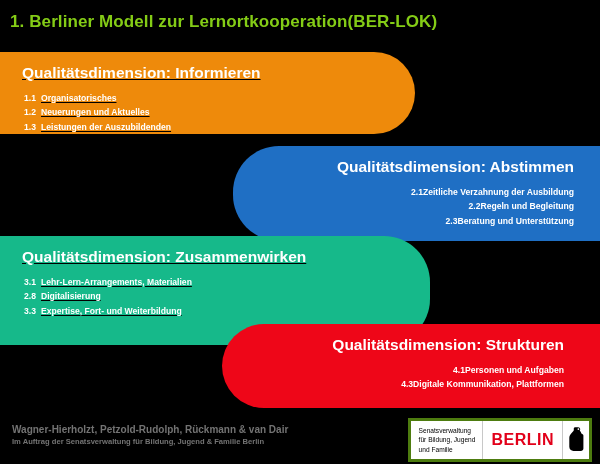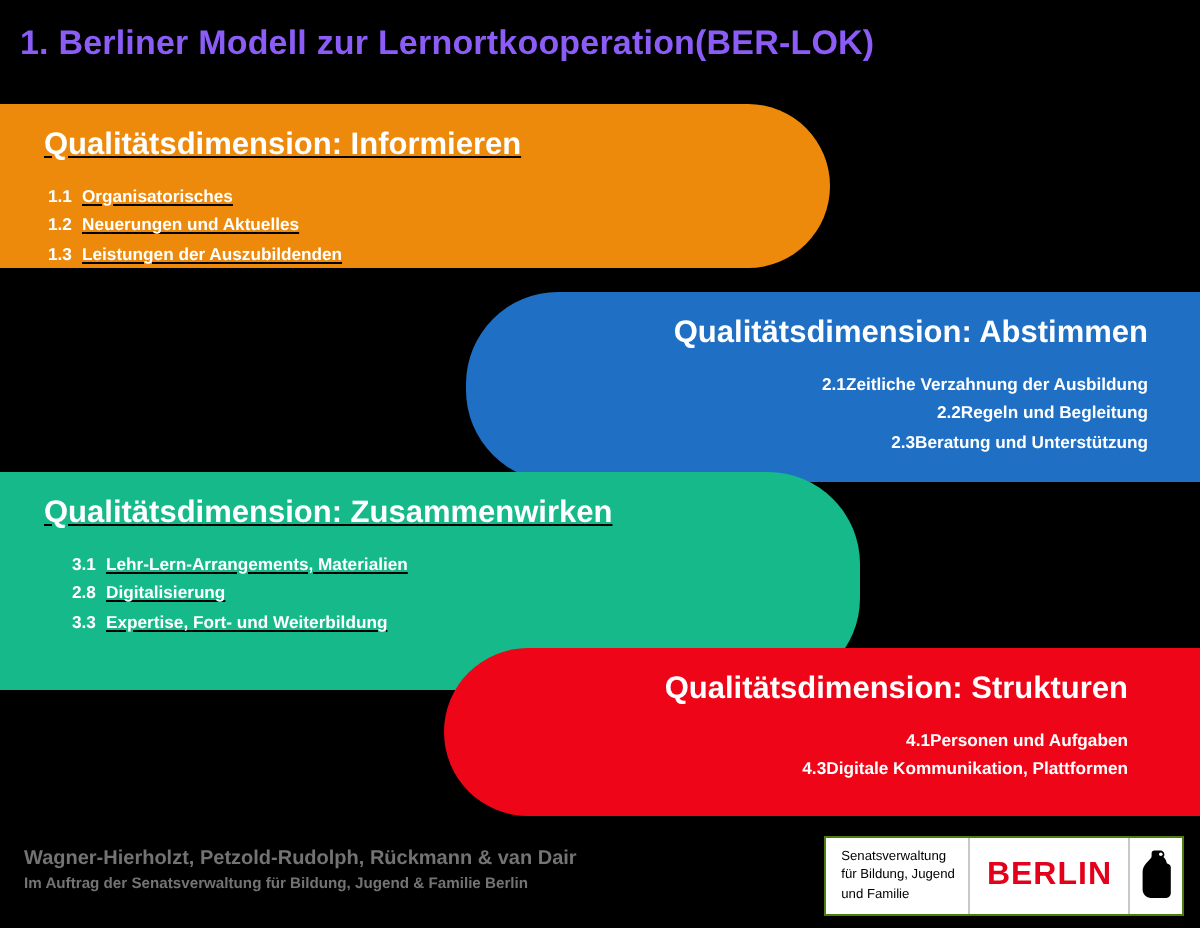--- a/index.html
+++ b/index.html
@@ -18,21 +18,21 @@
     position: relative;
     width: 600px;
     height: 464px;
   }
   .title {
     position: absolute;
     left: 10px;
     top: 12px;
     font-size: 17px;
     font-weight: bold;
-    color: #8b5cf6;
+    color: #84cc16;
     letter-spacing: 0.1px;
     white-space: nowrap;
   }
   .band {
     position: absolute;
     box-sizing: border-box;
     padding: 12px 18px 10px 18px;
   }
   .band-left {
     border-radius: 0 46px 46px 0;
@@ -86,21 +86,21 @@
   }
 
   
   #band-zusammenwirken {
     top: 236px;
     width: 430px;
     height: 109px;
     background: #16b98a;
   }
   #band-zusammenwirken .band-heading { margin-left: 4px; }
-  #band-zusammenwirken .band-items { margin-left: 18px; }
+  #band-zusammenwirken .band-items { margin-left: 6px; }
 
   
   #band-strukturen {
     top: 324px;
     width: 378px;
     height: 84px;
     background: #ee0618;
     padding-right: 36px;
   }
 
@@ -122,21 +122,21 @@
     white-space: nowrap;
   }
   .logo-block {
     position: absolute;
     right: 8px;
     top: 418px;
     height: 38px;
     display: flex;
     align-items: stretch;
     background: #ffffff;
-    border: 1px solid #4d7c0f;
+    border: 3px solid #4d7c0f;
   }
   .logo-senat {
     background: #ffffff;
     color: #000000;
     font-size: 6.6px;
     line-height: 1.45;
     padding: 5px 7px 5px 8px;
     display: flex;
     flex-direction: column;
     justify-content: center;

